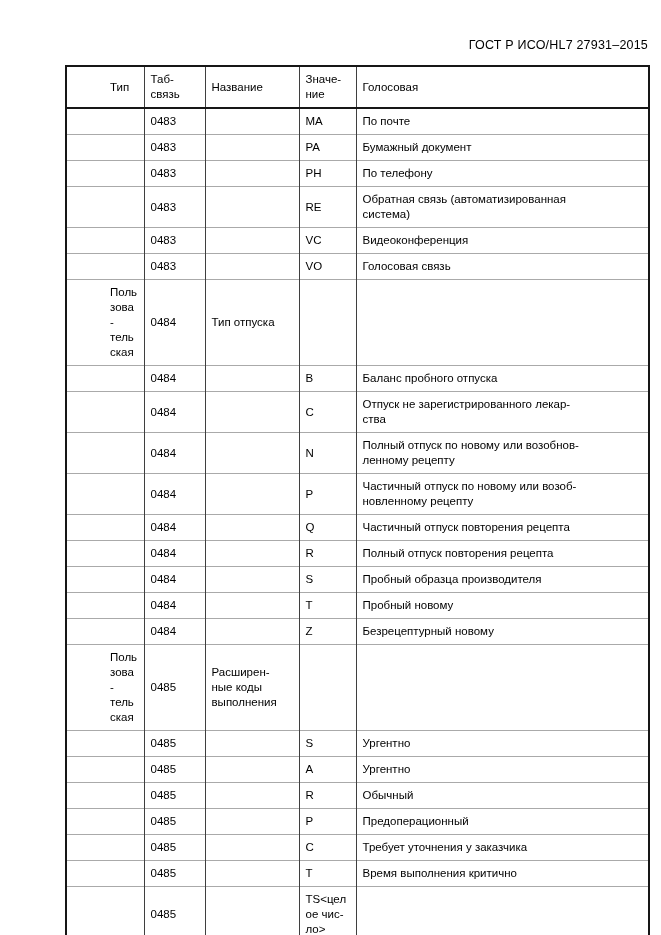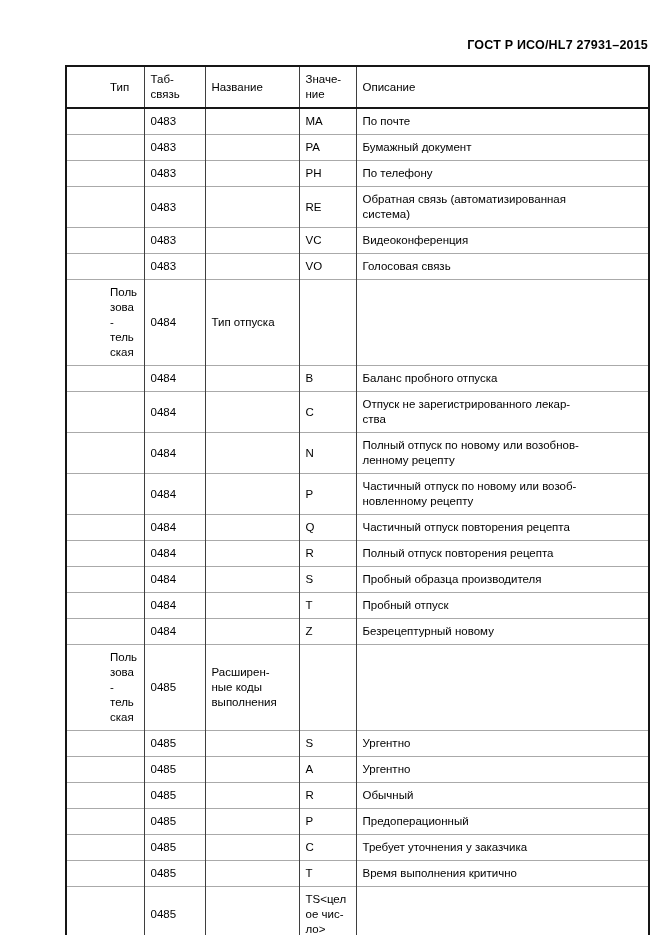--- a/index.html
+++ b/index.html
@@ -13,21 +13,21 @@
   .page {
     position: relative;
     width: 661px;
     height: 935px;
     overflow: hidden;
     background: #ffffff;
   }
   .doc-header {
     padding: 38px 13px 0 0;
     text-align: right;
-    font-weight: 700;
+    font-weight: 400;
     font-size: 12.5px;
     letter-spacing: 0.2px;
   }
   table.doc-table {
     margin: 13px 0 0 65px;
     width: 583px;
     table-layout: fixed;
     border-collapse: collapse;
     border: 2px solid #161616;
   }
@@ -69,21 +69,21 @@
       <col style="width:293px">
     </colgroup>
     <thead>
       <tr>
         <th>Тип</th>
         <th>Таб-
 связь</th>
         <th>Название</th>
         <th>Значе-
 ние</th>
-        <th>Описание</th>
+        <th>Голосовая</th>
       </tr>
     </thead>
     <tbody>
         <tr>
           <td></td>
           <td>0483</td>
           <td></td>
           <td>MA</td>
           <td>По почте</td>
         </tr>
@@ -181,21 +181,21 @@
           <td>0484</td>
           <td></td>
           <td>S</td>
           <td>Пробный образца производителя</td>
         </tr>
         <tr>
           <td></td>
           <td>0484</td>
           <td></td>
           <td>T</td>
-          <td>Пробный отпуск</td>
+          <td>Пробный новому</td>
         </tr>
         <tr>
           <td></td>
           <td>0484</td>
           <td></td>
           <td>Z</td>
           <td>Безрецептурный новому</td>
         </tr>
         <tr>
           <td>Пользова-

